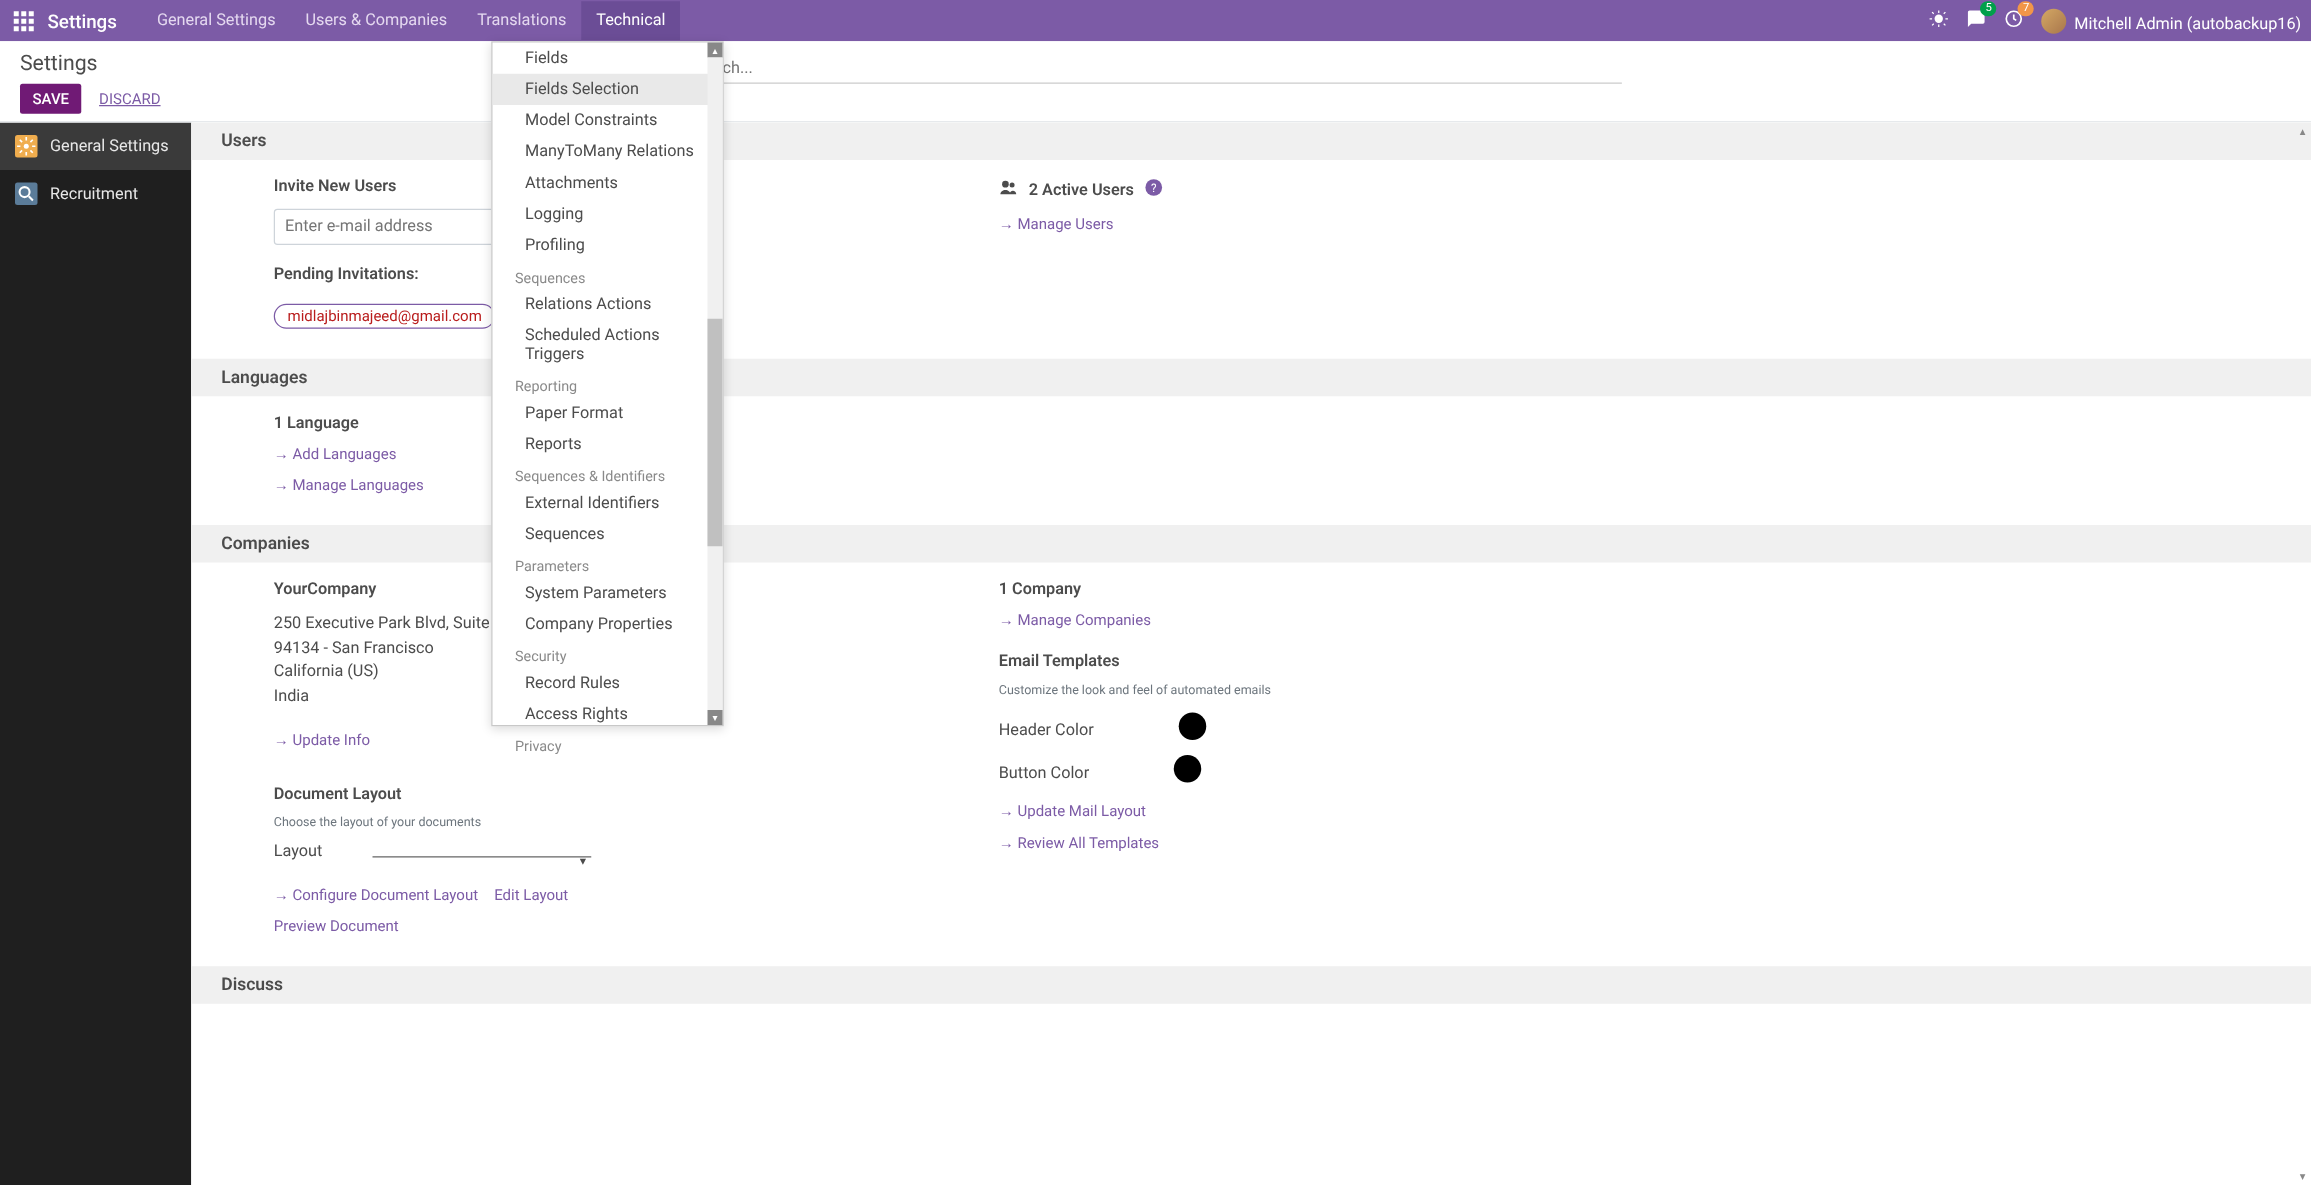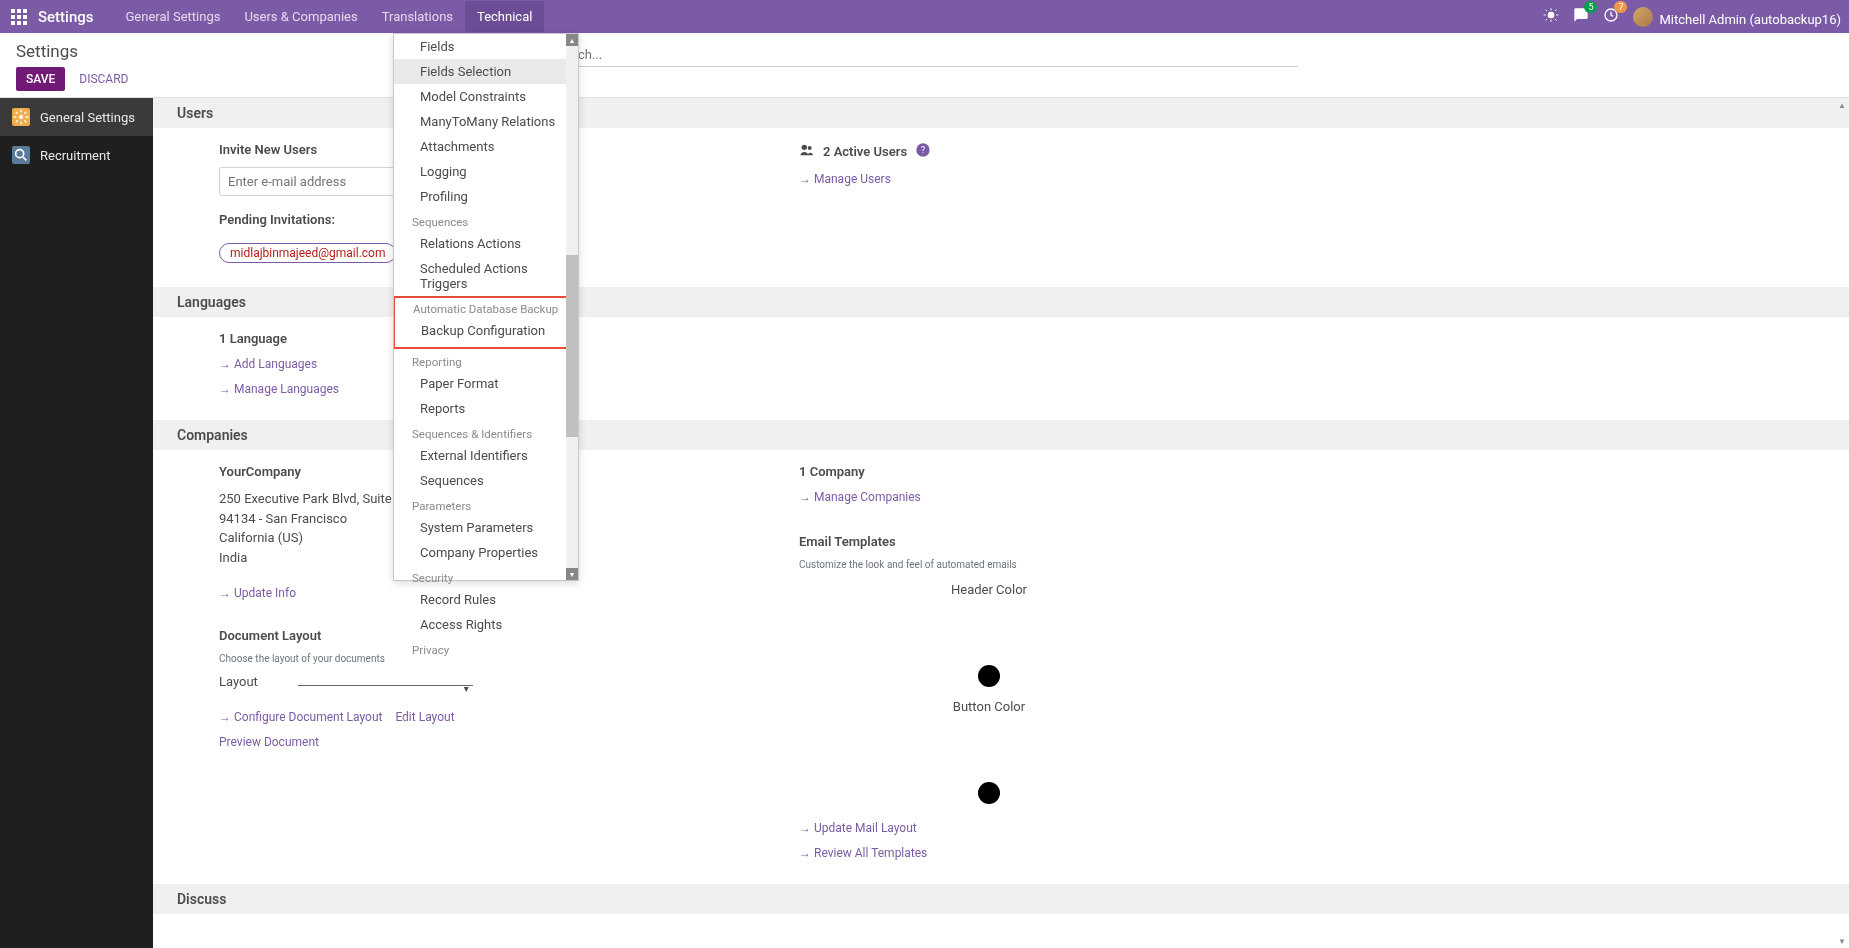--- a/index.html
+++ b/index.html
@@ -18,21 +18,21 @@
     .badge { position: absolute; top: -6px; right: -8px; background: #00a04a; color: #fff; font-size: 9px; padding: 1px 4px; border-radius: 7px; min-width: 12px; text-align: center; }
     .badge.orange { background: #f29648; }
     .user-block { display: flex; align-items: flex-end; gap: 6px; cursor: pointer; }
     .avatar { width: 20px; height: 20px; border-radius: 50%; background: linear-gradient(135deg, #d4a864, #a8764c); }
     
     .sub-header { height: 65px; border-bottom: 1px solid #dee2e6; display: flex; flex-direction: column; padding: 8px 16px 0; background: #fff; position: relative; }
     .sub-header h1 { font-size: 17px; font-weight: 400; color: #4c4c4c; margin-bottom: 6px; }
     .btn-row { display: flex; gap: 4px; }
     .btn { padding: 5px 10px; font-size: 12px; border: none; cursor: pointer; border-radius: 2px; }
     .btn-primary { background: #701a75; color: #fff; font-weight: 500; }
-    .btn-secondary { background: transparent; color: #7c5ba6; }
+    .btn-secondary { background: transparent; color: #7c5ba6; text-decoration: underline; }
     .search-bar { position: absolute; left: 50%; top: 10px; transform: translateX(-50%); width: 745px; border-bottom: 1px solid #ccc; display: flex; align-items: center; padding: 4px 0; }
     .search-bar input { border: none; outline: none; width: 100%; font-size: 13px; color: #888; }
     
     .main-area { display: flex; height: calc(100vh - 98px); }
     .sidebar { width: 153px; background: #1f1f1f; color: #fff; }
     .sidebar-item { display: flex; align-items: center; gap: 10px; padding: 10px 12px; cursor: pointer; font-size: 13px; color: #e8e8e8; }
     .sidebar-item.active { background: #3a3a3a; }
     .sb-icon { width: 18px; height: 18px; display: flex; align-items: center; justify-content: center; }
     .gear-bg { background: #f0ad4e; border-radius: 2px; }
     .search-bg { background: #5b7c99; border-radius: 2px; }
@@ -46,21 +46,21 @@
     .email-input { width: 260px; padding: 6px 8px; border: 1px solid #ced4da; border-radius: 3px; font-size: 13px; color: #aaa; }
     .pending-email { display: inline-block; border: 1px solid #7c5ba6; color: #b91c1c; border-radius: 10px; padding: 2px 10px; font-size: 12px; margin-top: 6px; }
     .link { color: #7c5ba6; cursor: pointer; font-size: 12px; }
     .link-arrow::before { content: "→ "; font-weight: 600; }
     .link-block { margin-top: 10px; }
     .inline-icon { color: #4c4c4c; }
     .help-icon { color: #7c5ba6; cursor: pointer; }
     .addr { color: #4c4c4c; line-height: 1.5; font-size: 13px; }
     .layout-select { width: 175px; border: none; border-bottom: 1px solid #666; padding: 4px 0; font-size: 13px; position: relative; display: inline-block; margin-left: 40px; }
     .caret-down { position: absolute; right: 4px; top: 6px; font-size: 10px; }
-    .color-row { display: flex; align-items: center; gap: 68px; margin-top: 12px; flex-direction: column; }
+    .color-row { display: flex; align-items: flex-end; gap: 68px; margin-top: 12px; }
     .color-dot { width: 22px; height: 22px; border-radius: 50%; background: #000; }
     
     
     .dropdown-panel { position: absolute; left: 393px; top: 33px; width: 186px; background: #fff; border: 1px solid #c8c8c8; box-shadow: 0 2px 8px rgba(0,0,0,0.15); z-index: 100; max-height: 548px; }
     .dropdown-inner { overflow-y: auto; height: 100%; }
     .dd-item { padding: 5px 14px 5px 26px; cursor: pointer; font-size: 13px; color: #4c4c4c; }
     .dd-item.hovered { background: #e9e9e9; }
     .dd-header { padding: 6px 14px 2px 18px; font-size: 11.5px; color: #8a8a8a; cursor: default; }
     .dd-highlight { border: 2px solid #e74c3c; margin: 0 -1px; padding: 4px 0; }
     .dd-highlight .dd-header { padding-top: 0; }
@@ -229,21 +229,21 @@
             <span class="link">Edit Layout</span>
           </div>
           <div class="link-block"><span class="link">Preview Document</span></div>
         </div>
       </div>
 
       <div class="col" style="margin-left:120px;">
         <span class="label-strong">1 Company</span>
         <div class="link-block"><span class="link link-arrow">Manage Companies</span></div>
 
-        <div style="margin-top:30px;">
+        <div style="margin-top:18px;">
           <span class="label-strong">Email Templates</span>
           <div class="sub-label">Customize the look and feel of automated emails</div>
           <div class="color-row">
             <span>Header Color</span>
             <div class="color-dot"></div>
           </div>
           <div class="color-row">
             <span>Button Color</span>
             <div class="color-dot"></div>
           </div>
@@ -266,24 +266,20 @@
       <div class="dd-item">Fields</div>
       <div class="dd-item hovered">Fields Selection</div>
       <div class="dd-item">Model Constraints</div>
       <div class="dd-item">ManyToMany Relations</div>
       <div class="dd-item">Attachments</div>
       <div class="dd-item">Logging</div>
       <div class="dd-item">Profiling</div>
       <div class="dd-header">Sequences</div>
       <div class="dd-item">Relations Actions</div>
       <div class="dd-item">Scheduled Actions Triggers</div>
-      <div class="dd-highlight">
-        <div class="dd-header">Automatic Database Backup</div>
-        <div class="dd-item">Backup Configuration</div>
-      </div>
       <div class="dd-header">Reporting</div>
       <div class="dd-item">Paper Format</div>
       <div class="dd-item">Reports</div>
       <div class="dd-header">Sequences &amp; Identifiers</div>
       <div class="dd-item">External Identifiers</div>
       <div class="dd-item">Sequences</div>
       <div class="dd-header">Parameters</div>
       <div class="dd-item">System Parameters</div>
       <div class="dd-item">Company Properties</div>
       <div class="dd-header">Security</div>

